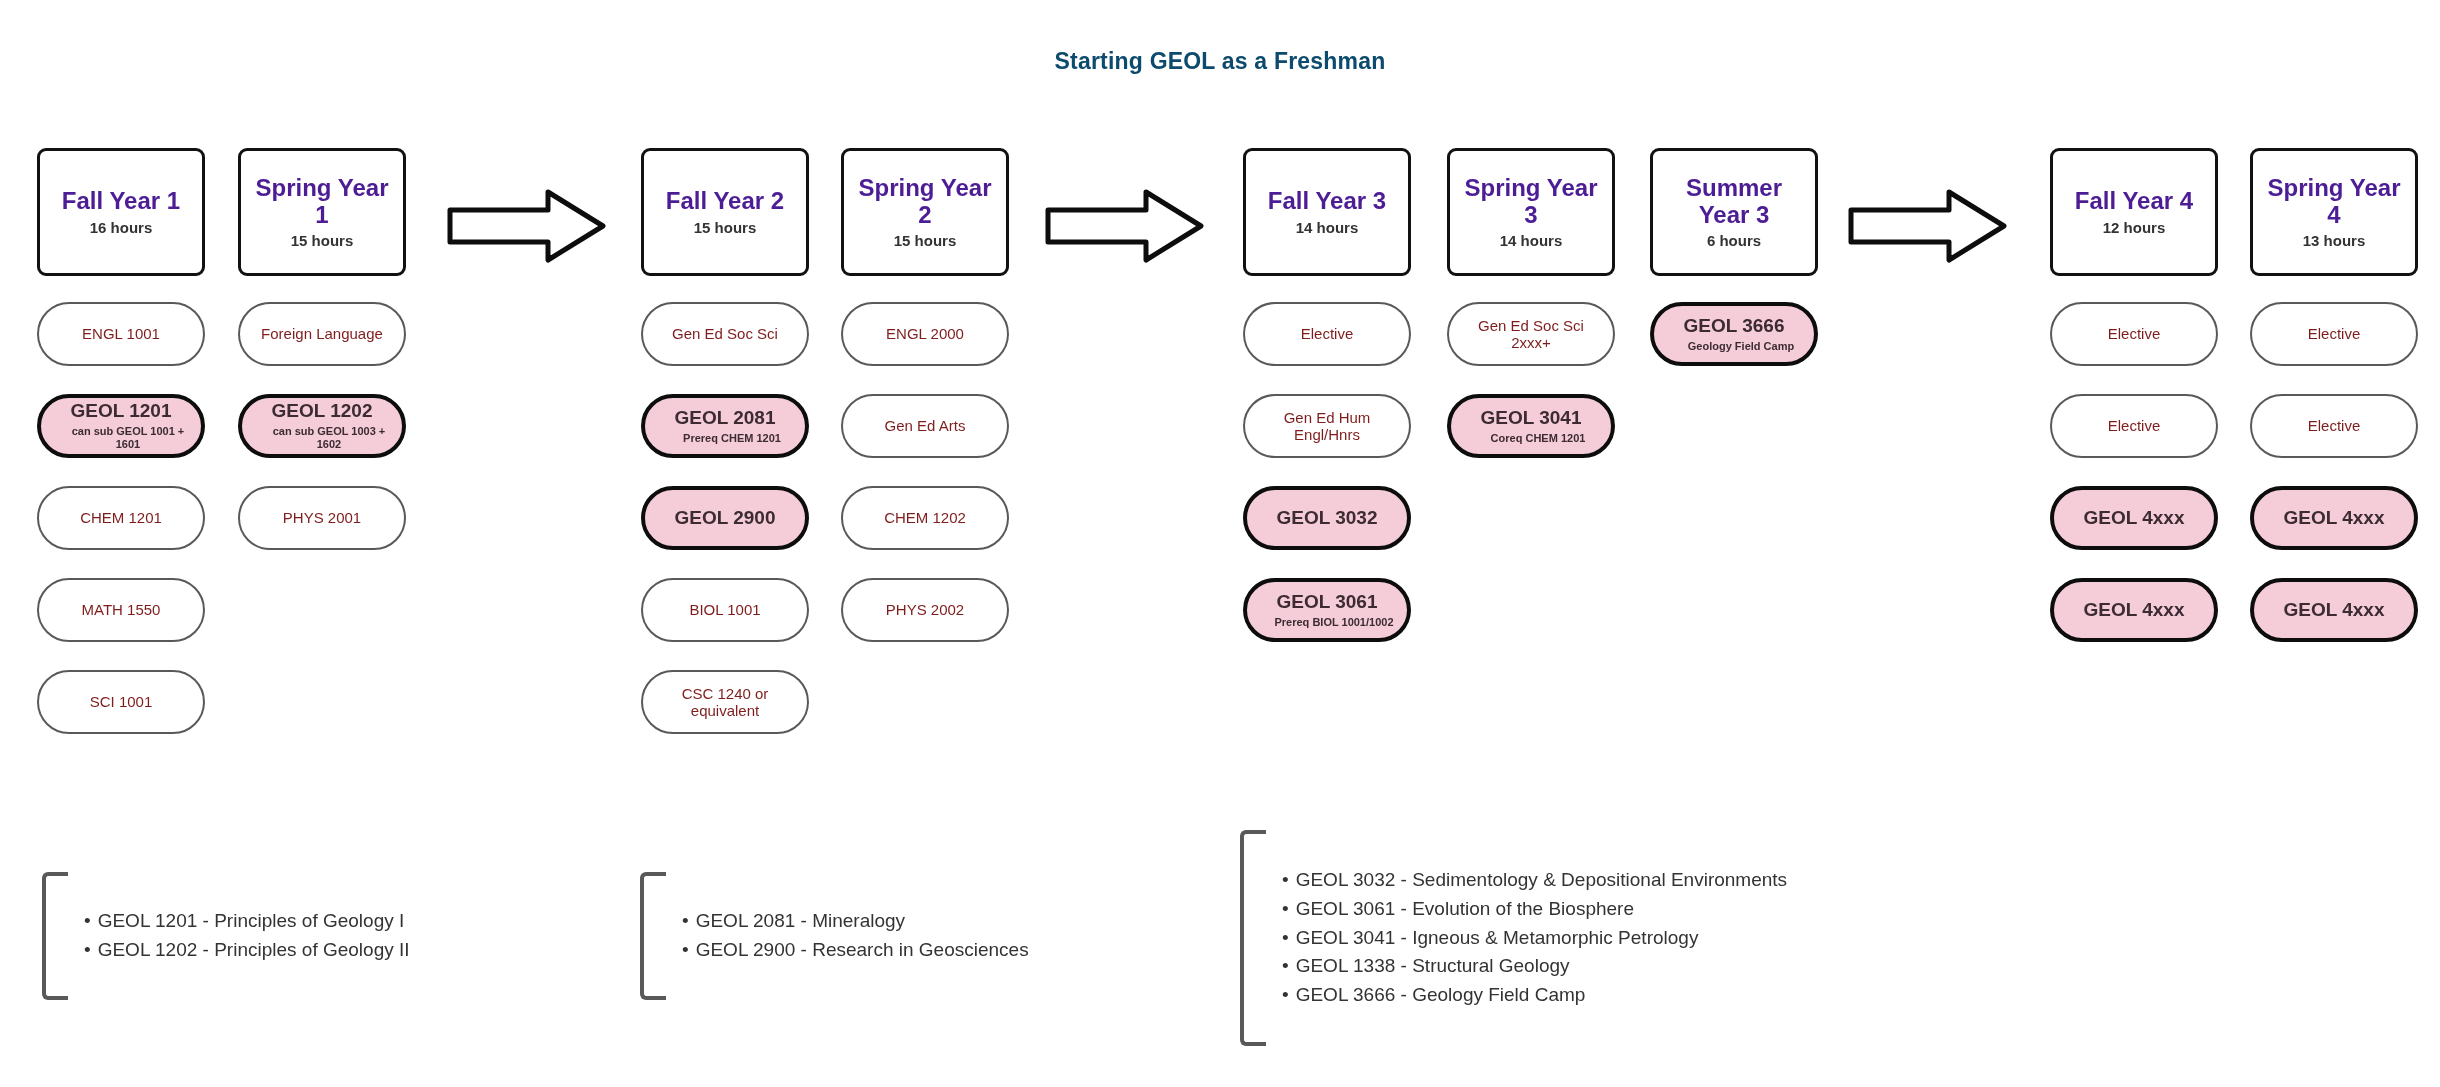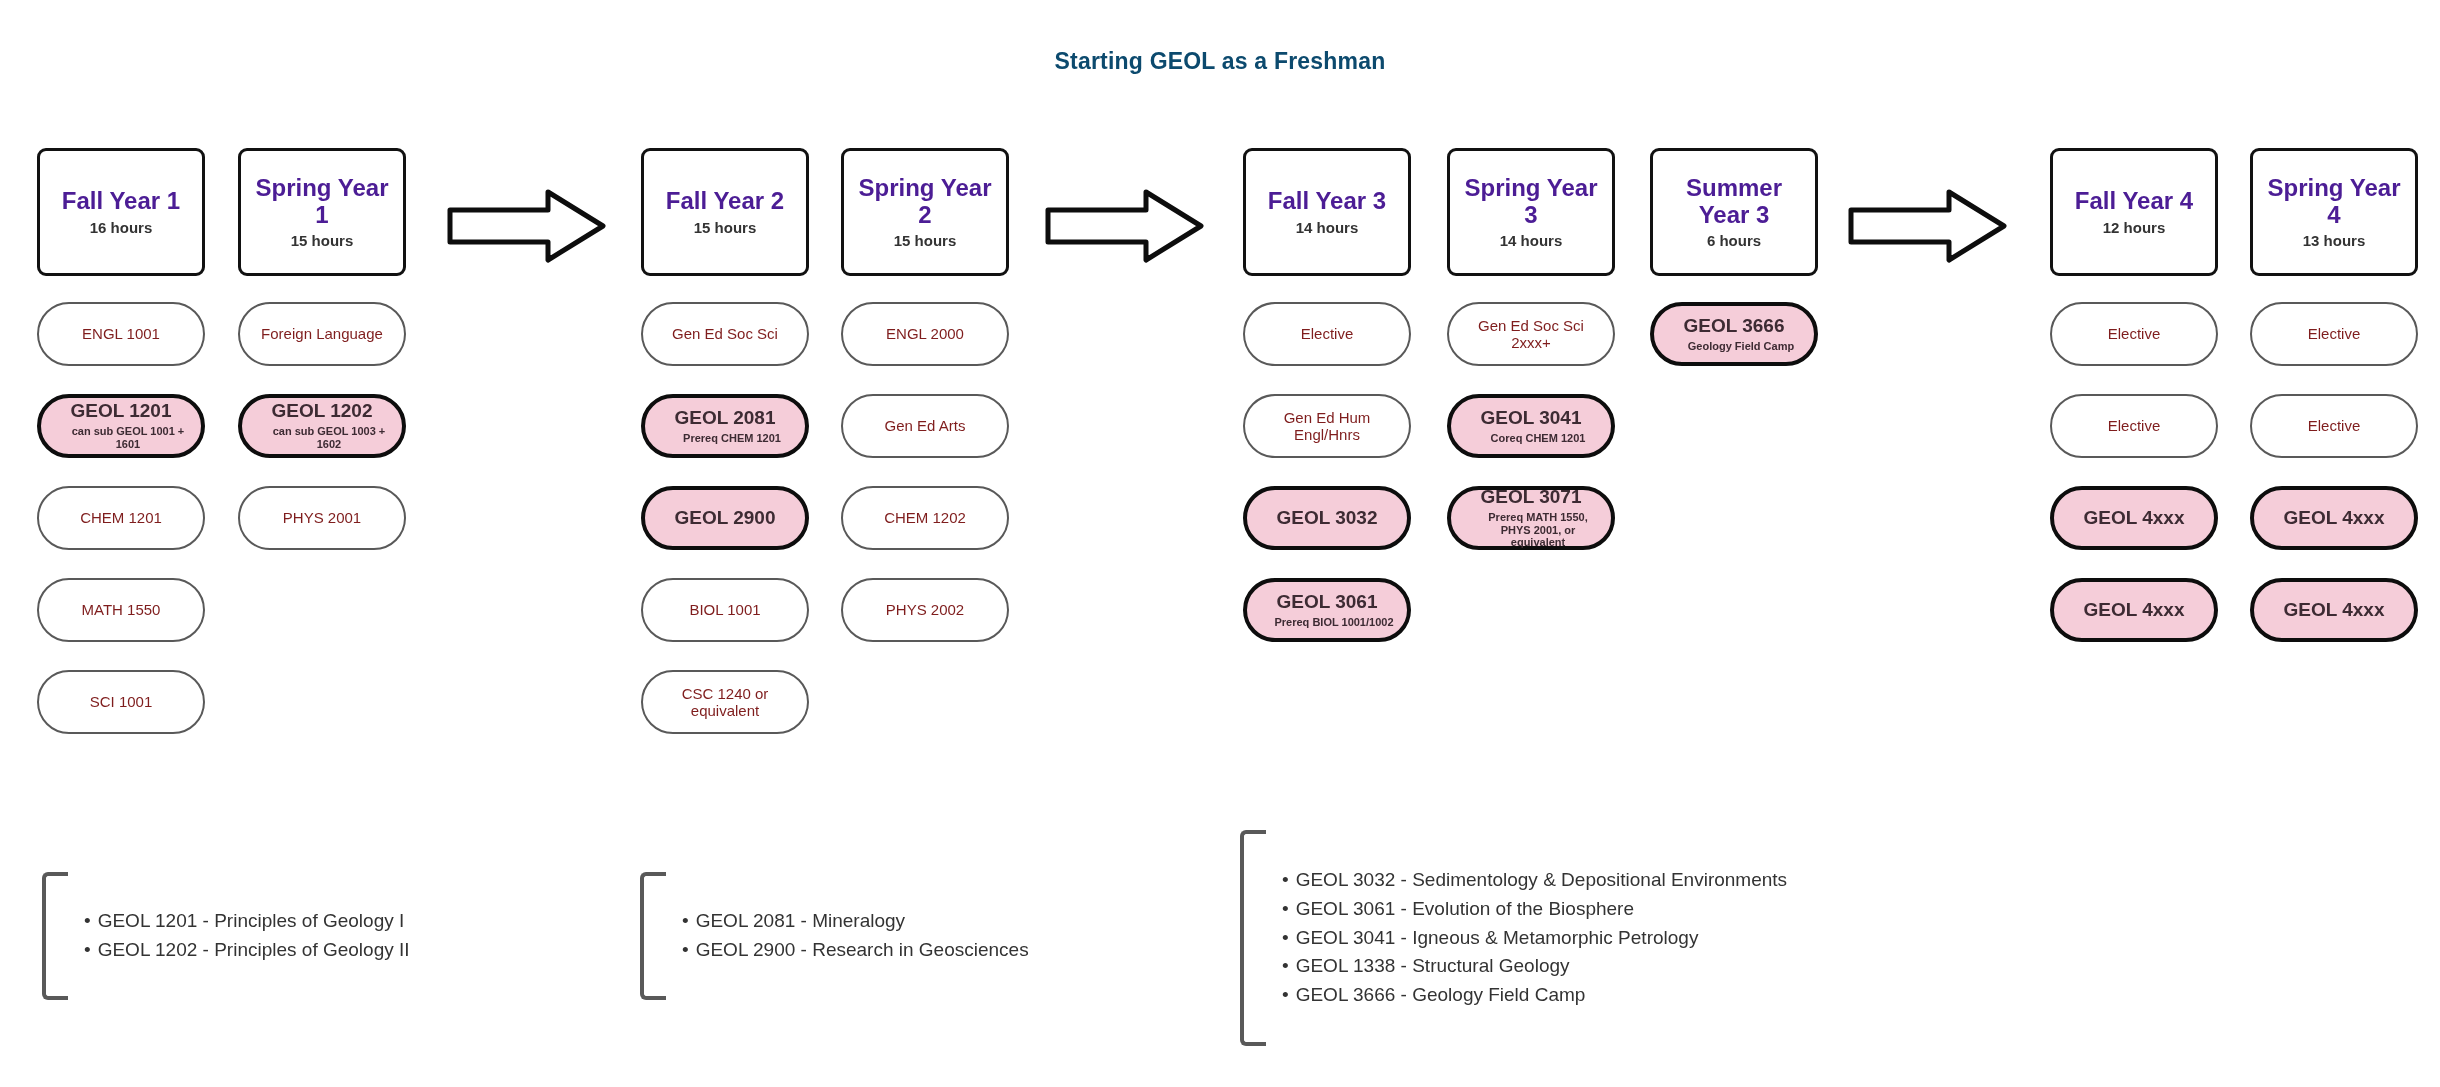--- a/index.html
+++ b/index.html
@@ -259,24 +259,20 @@
           <div class="sem-name">Spring Year 3</div>
           <div class="sem-hours">14 hours</div>
         </div>
         <div class="pill-stack">
           <div class="pill">
             <div class="pill-label">Gen Ed Soc Sci 2xxx+</div>
           </div>
           <div class="pill geol">
             <div class="pill-label">GEOL 3041</div>
             <div class="pill-sub">Coreq CHEM 1201</div>
-          </div>
-          <div class="pill geol">
-            <div class="pill-label">GEOL 3071</div>
-            <div class="pill-sub">Prereq MATH 1550, PHYS 2001, or equivalent</div>
           </div>
         </div>
       </div>
       <div class="column" style="left: 1650px;">
         <div class="sem-header">
           <div class="sem-name">Summer Year 3</div>
           <div class="sem-hours">6 hours</div>
         </div>
         <div class="pill-stack">
           <div class="pill geol">

